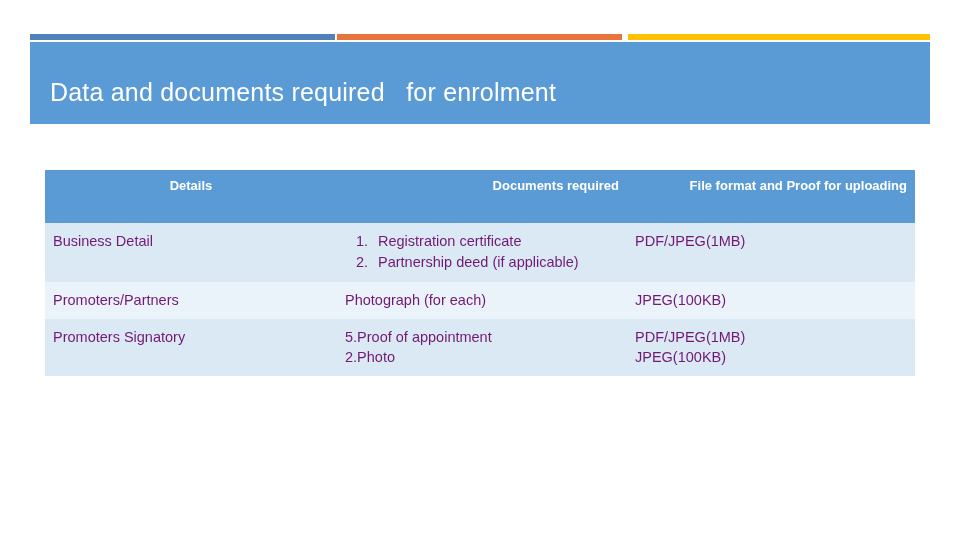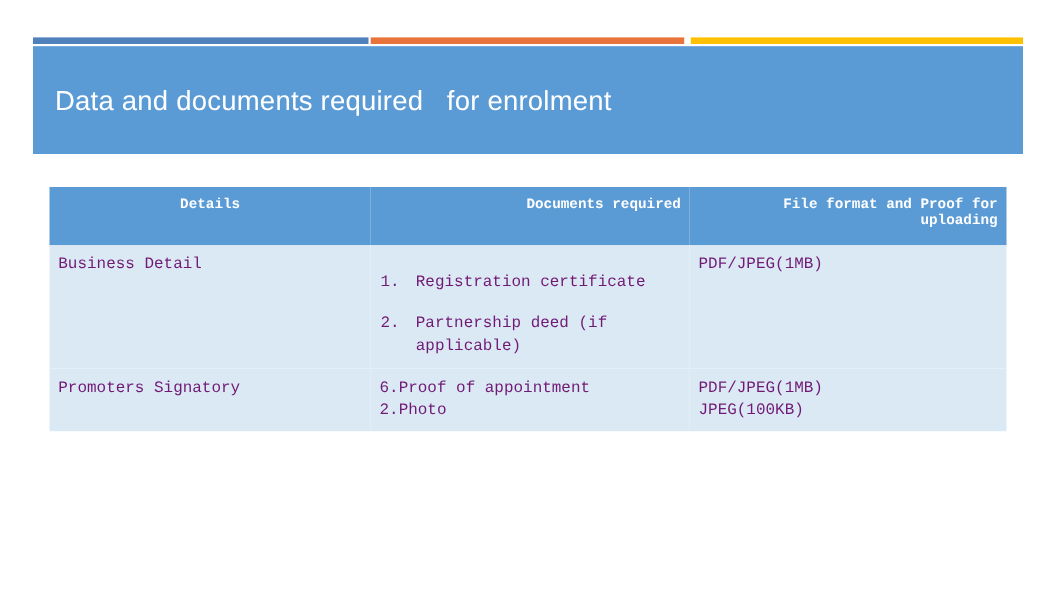--- a/index.html
+++ b/index.html
@@ -46,21 +46,21 @@
     left: 628px;
     width: 302px;
     background: #ffc000;
   }
   
   .title-band {
     position: absolute;
     left: 30px;
     top: 42px;
     width: 900px;
-    height: 98px;
+    height: 82px;
     background: #5b9bd5;
   }
   .title-text {
     position: absolute;
     left: 20px;
     top: 36px;
     font-size: 25px;
     color: #ffffff;
     letter-spacing: 0.2px;
     white-space: pre;
@@ -75,21 +75,20 @@
   table.doc-table {
     border-collapse: collapse;
     width: 870px;
     table-layout: fixed;
   }
   table.doc-table th,
   table.doc-table td {
     vertical-align: top;
     padding: 8px 8px 9px 8px;
     border: none;
-    font-family: Liberation Mono, monospace;
   }
   .col1 { width: 292px; }
   .col2 { width: 290px; }
   .col3 { width: 288px; }
 
   thead th {
     background: #5b9bd5;
     color: #ffffff;
     font-size: 13px;
     font-weight: bold;
@@ -112,21 +111,20 @@
   td.cell-3 { padding-left: 8px; }
 
   ol.numlist {
     margin: 0;
     padding: 0 0 0 27px;
     list-style-type: decimal;
   }
   ol.numlist li {
     padding-left: 6px;
     line-height: 21px;
-    margin-top: 16px;
   }
   .line { display: block; }
 </style>
 </head>
 <body>
 
 <div class="slide">
 
   <div class="accent-bars">
     <div class="bar bar-blue"></div>
@@ -160,25 +158,32 @@
             <ol class="numlist">
               <li>Registration certificate</li>
               <li>Partnership deed (if applicable)</li>
             </ol>
           </td>
           <td class="cell-3">
             <span class="line">PDF/JPEG(1MB)</span>
           </td>
         </tr>
 
+        <tr class="alt">
+          <td class="cell-1">Promoters/Partners</td>
+          <td class="cell-2">Photograph (for each)</td>
+          <td class="cell-3">
+            <span class="line">JPEG(100KB)</span>
+          </td>
+        </tr>
 
         <tr>
           <td class="cell-1">Promoters Signatory</td>
           <td class="cell-2">
-            <span class="line">6.Proof of appointment</span>
+            <span class="line">5.Proof of appointment</span>
             <span class="line">2.Photo</span>
           </td>
           <td class="cell-3">
             <span class="line">PDF/JPEG(1MB)</span>
             <span class="line">JPEG(100KB)</span>
           </td>
         </tr>
 
 
 

